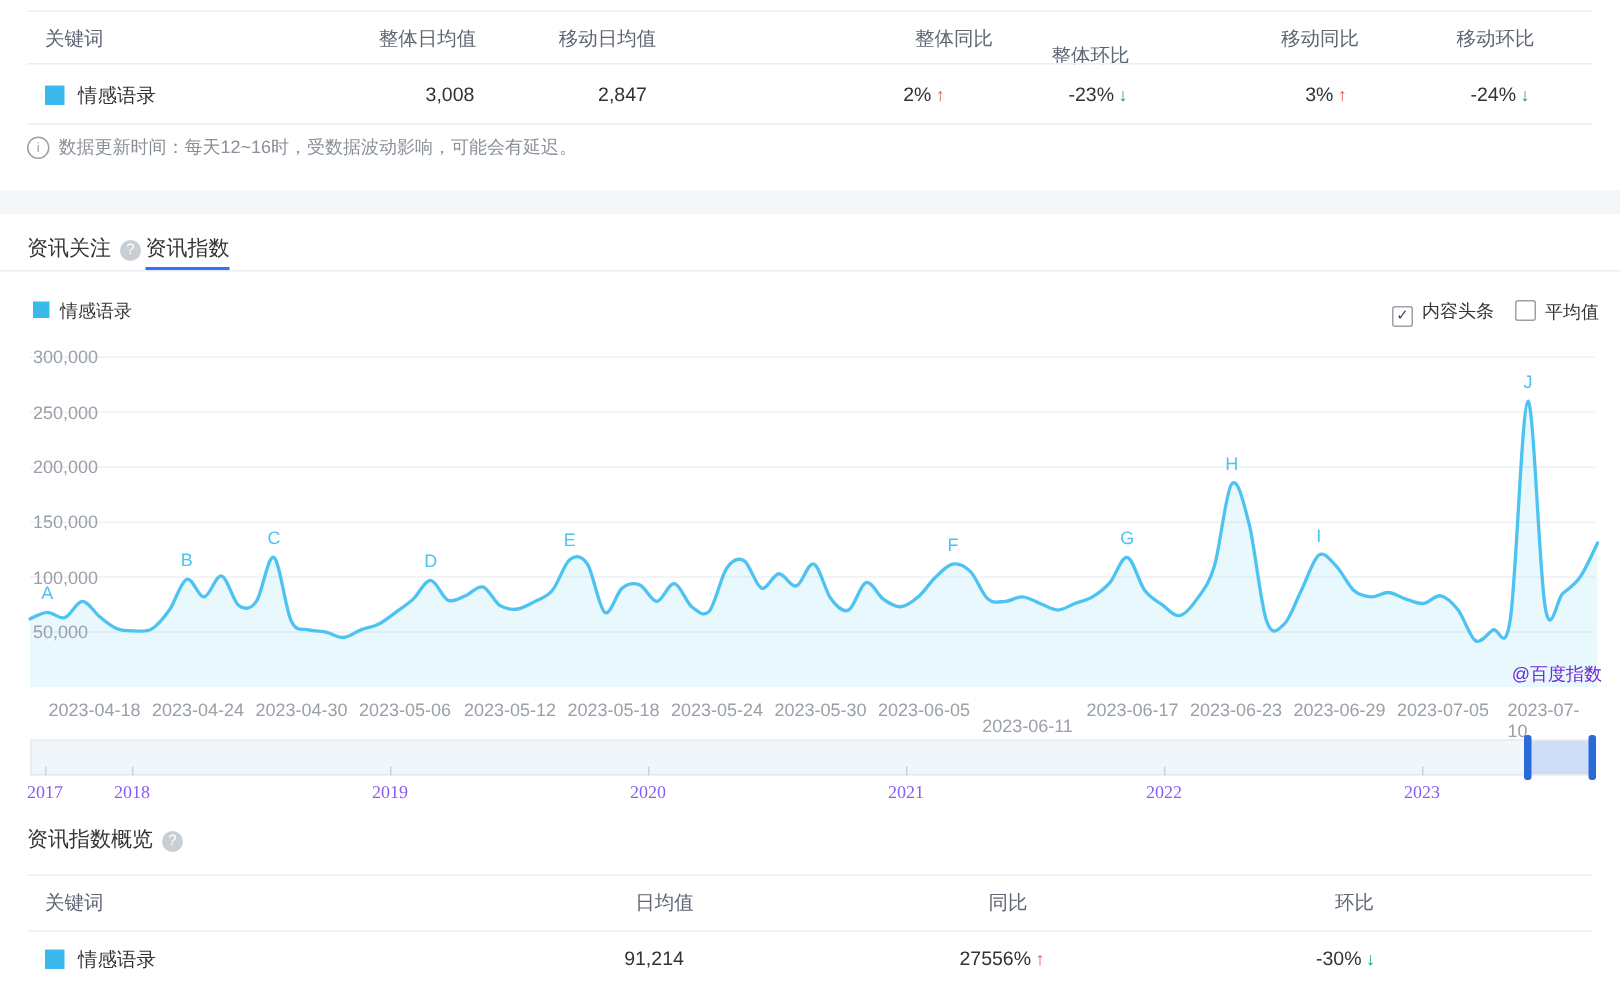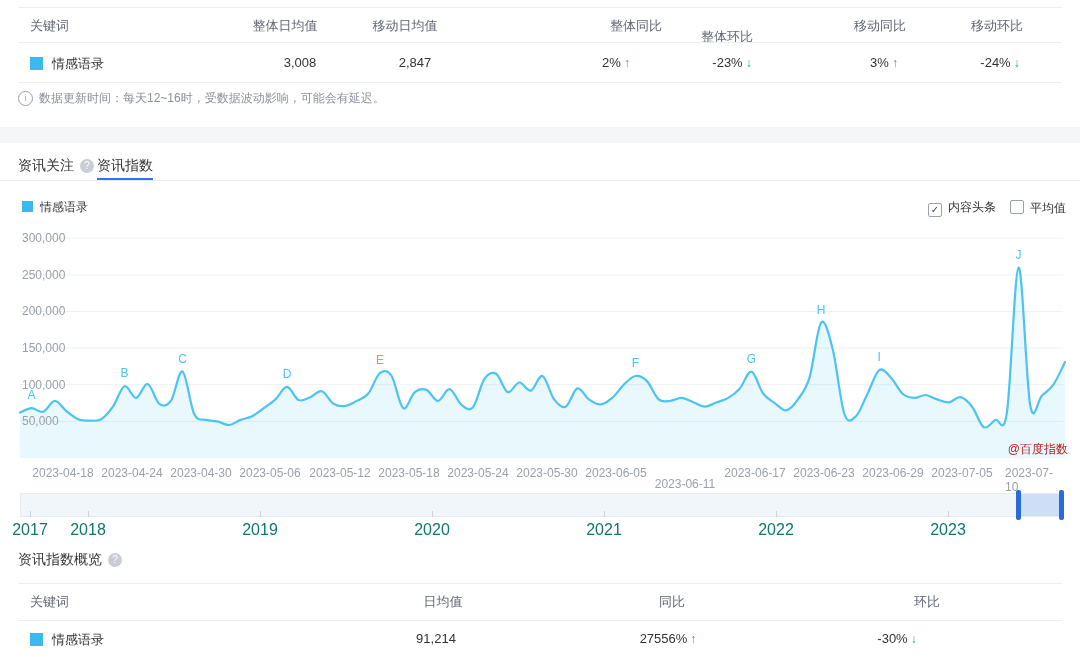--- a/index.html
+++ b/index.html
@@ -26,26 +26,26 @@
   .controls{position:absolute;right:18px;top:157px;display:flex;align-items:center;gap:12px;font-size:13px;color:#4e5561;}
   .vdiv{width:1px;height:14px;background:#e2e5ea;}
   .caret{display:inline-block;width:0;height:0;border:4px solid transparent;border-top-color:#868c96;
          margin-left:5px;vertical-align:-2px;}
   .legend-item{position:absolute;left:22px;top:199px;font-size:12px;color:#333;}
   .legend-item .sq{width:11px;height:11px;margin-right:7px;vertical-align:-1px;}
   .checks{position:absolute;right:14px;top:199px;display:flex;gap:14px;font-size:12px;color:#333;align-items:center;}
   .cb{display:inline-block;width:12px;height:12px;border:1px solid #9aa1aa;border-radius:2px;background:#fff;
       font-size:10px;line-height:12px;text-align:center;color:#444;margin-right:6px;vertical-align:-2px;}
   .axis-label{position:absolute;font-size:12px;color:#9aa0a8;}
-  .watermark{position:absolute;right:12px;top:441px;font-size:12px;color:#b91c1c;}
+  .watermark{position:absolute;right:12px;top:441px;font-size:12px;color:#6d28d9;}
   .slider-track{position:absolute;left:20px;top:493px;width:1043px;height:24px;background:#f0f6fa;
                 border:1px solid #e4ebf1;box-sizing:border-box;}
   .slider-sel{position:absolute;top:0;height:22px;background:#cddef6;}
   .slider-handle{position:absolute;top:-4px;width:5px;height:30px;background:#2a6bd8;border-radius:2px;cursor:ew-resize;}
-  .year-label{position:absolute;top:521px;font-size:16px;color:#0f766e;transform:translateX(-50%);}
+  .year-label{position:absolute;top:521px;font-size:12px;color:#8b5cf6;transform:translateX(-50%);font-family:Liberation Serif, serif;}
   .year-tick{position:absolute;top:511px;width:1px;height:6px;background:#c9d3da;}
   .ov-title{position:absolute;left:18px;top:551px;font-size:14px;color:#333;}
   svg{display:block;}
 </style>
 </head>
 <body>
 
 <div class="page">
 
   <div class="hline" style="top:7px;"></div>
@@ -167,21 +167,21 @@
       <div class="year-tick" style="left: 948px;"></div>
     </div>
 
   <div class="ov-title">
     <span>资讯指数概览</span><span class="help">?</span>
   </div>
   <div class="hline" style="top:583px;"></div>
   <span class="abs hdr" style="left:30px;top:593px;">关键词</span>
   <span class="pc hdr" style="left:443px;top:593px;">日均值</span>
   <span class="pc hdr" style="left:672px;top:593px;">同比</span>
-  <span class="pc hdr" style="left:903px;top:593px;margin-left:24px;">环比</span>
+  <span class="pc hdr" style="left:903px;top:593px;">环比</span>
   <div class="hline" style="top:620px;"></div>
 
   <span class="abs val" style="left:30px;top:631px;">
     <i class="sq"></i><span>情感语录</span>
   </span>
   <span class="pc val" style="left:436px;top:631px;">91,214</span>
   <span class="pc val trend" style="left:668px;top:631px;"><span class="tv">27556%</span><span class="ta up">↑</span></span>
   <span class="pc val trend" style="left:897px;top:631px;"><span class="tv">-30%</span><span class="ta down">↓</span></span>
 
 </div>

